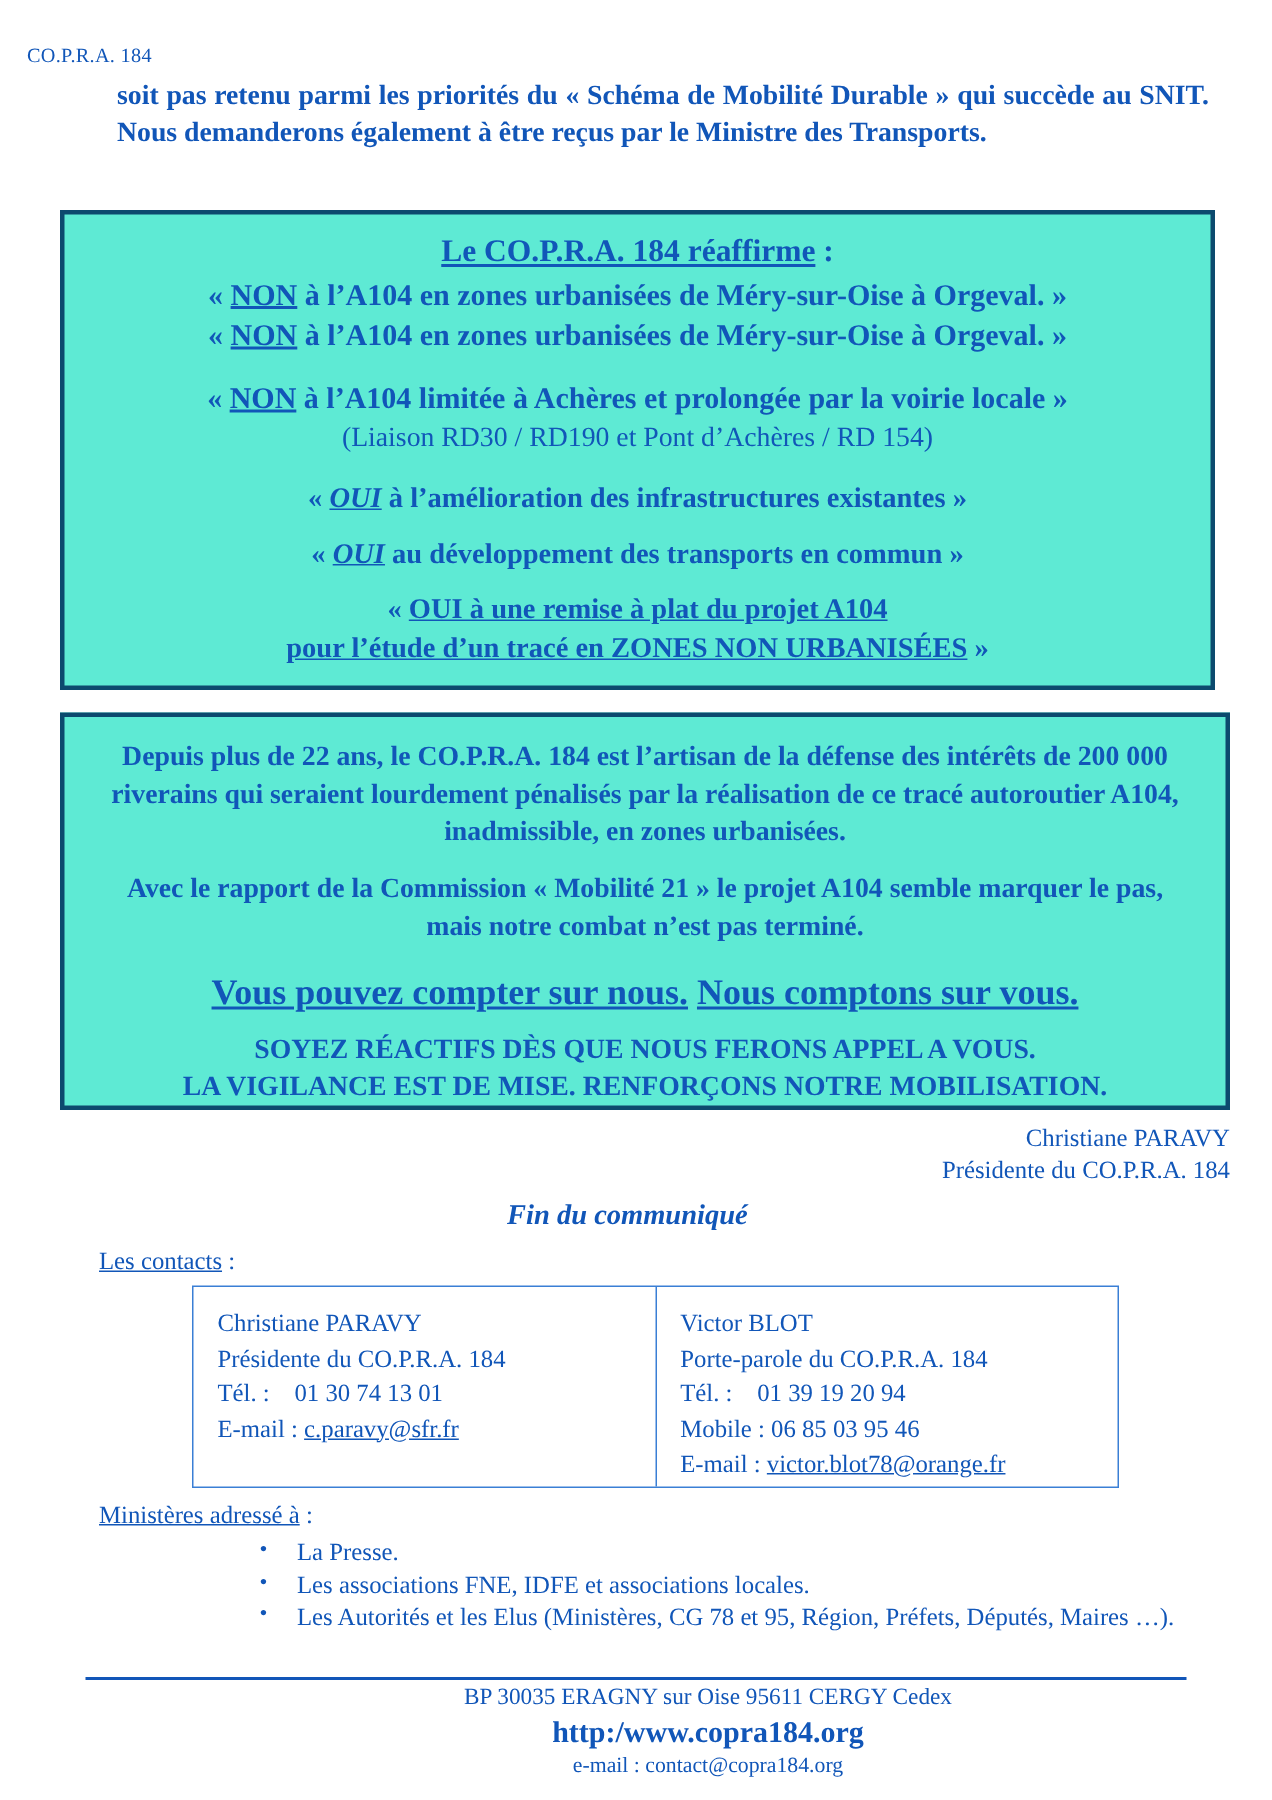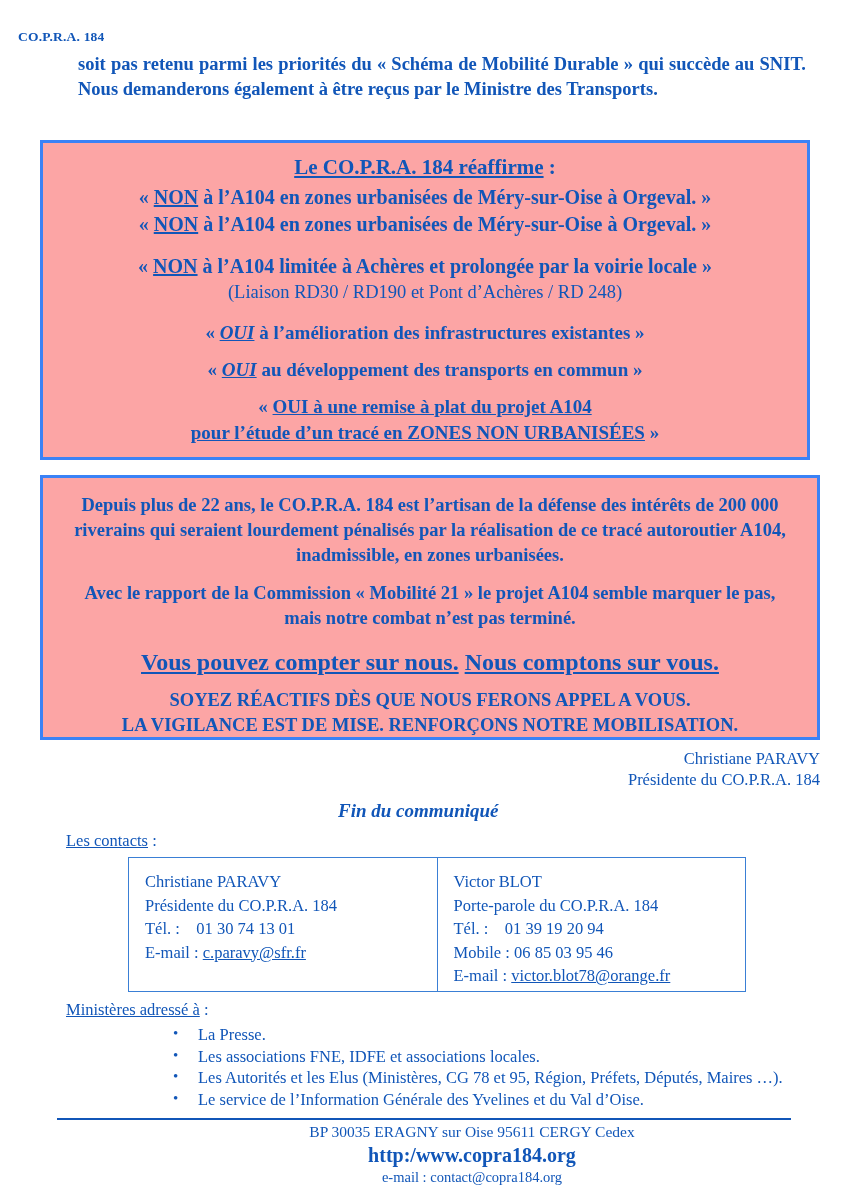--- a/index.html
+++ b/index.html
@@ -20,21 +20,21 @@
     width: 848px;
     height: 1200px;
     box-sizing: border-box;
   }
 
   
   .doc-header {
     position: absolute;
     left: 18px;
     top: 30px;
-    font-weight: bold;
+    font-weight: normal;
     font-size: 13.5px;
     font-variant: small-caps;
     letter-spacing: 0.2px;
     line-height: 1;
   }
 
   
   .intro {
     position: absolute;
     left: 78px;
@@ -43,22 +43,22 @@
     font-weight: bold;
     font-size: 18.5px;
     line-height: 25px;
     text-align: justify;
   }
 
   
   .box {
     position: absolute;
     box-sizing: border-box;
-    border: 3px solid #3b82f6;
-    background: #fca5a5;
+    border: 3px solid #0c4a6e;
+    background: #5eead4;
   }
   #box-declarations {
     left: 40px;
     top: 140px;
     width: 770px;
     height: 320px;
   }
   #box-mobilisation {
     left: 40px;
     top: 475px;
@@ -266,21 +266,21 @@
     <div class="decl decl-non">
       <span>« </span><span class="u">NON</span><span> à l’A104 en zones urbanisées de Méry-sur-Oise à Orgeval. »</span>
     </div>
 
     <div class="gap-md"></div>
 
     <div class="decl decl-non">
       <span>« </span><span class="u">NON</span><span> à l’A104 limitée à Achères et prolongée par la voirie locale »</span>
     </div>
 
-    <div class="decl decl-sub">(Liaison RD30 / RD190 et Pont d’Achères / RD 248)</div>
+    <div class="decl decl-sub">(Liaison RD30 / RD190 et Pont d’Achères / RD 154)</div>
 
     <div class="gap-md"></div>
 
     <div class="decl decl-oui">
       <span>« </span><span class="u">OUI</span><span> à l’amélioration des infrastructures existantes »</span>
     </div>
 
     <div class="gap-sm"></div>
 
     <div class="decl decl-oui">
@@ -362,21 +362,20 @@
   </div>
 
   <div class="adress-label">
     <span class="u">Ministères adressé à</span><span> :</span>
   </div>
 
   <ul class="adress-list">
     <li>La Presse.</li>
     <li>Les associations FNE, IDFE et associations locales.</li>
     <li>Les Autorités et les Elus (Ministères, CG 78 et 95, Région, Préfets, Députés, Maires …).</li>
-    <li>Le service de l’Information Générale des Yvelines et du Val d’Oise.</li>
   </ul>
 
   <div class="footer-rule"></div>
   <div class="footer">
     <div class="footer-addr">BP 30035 ERAGNY sur Oise 95611 CERGY Cedex</div>
     <div class="footer-url">http:/www.copra184.org</div>
     <div class="footer-mail">e-mail : contact@copra184.org</div>
   </div>
 
 </div>

